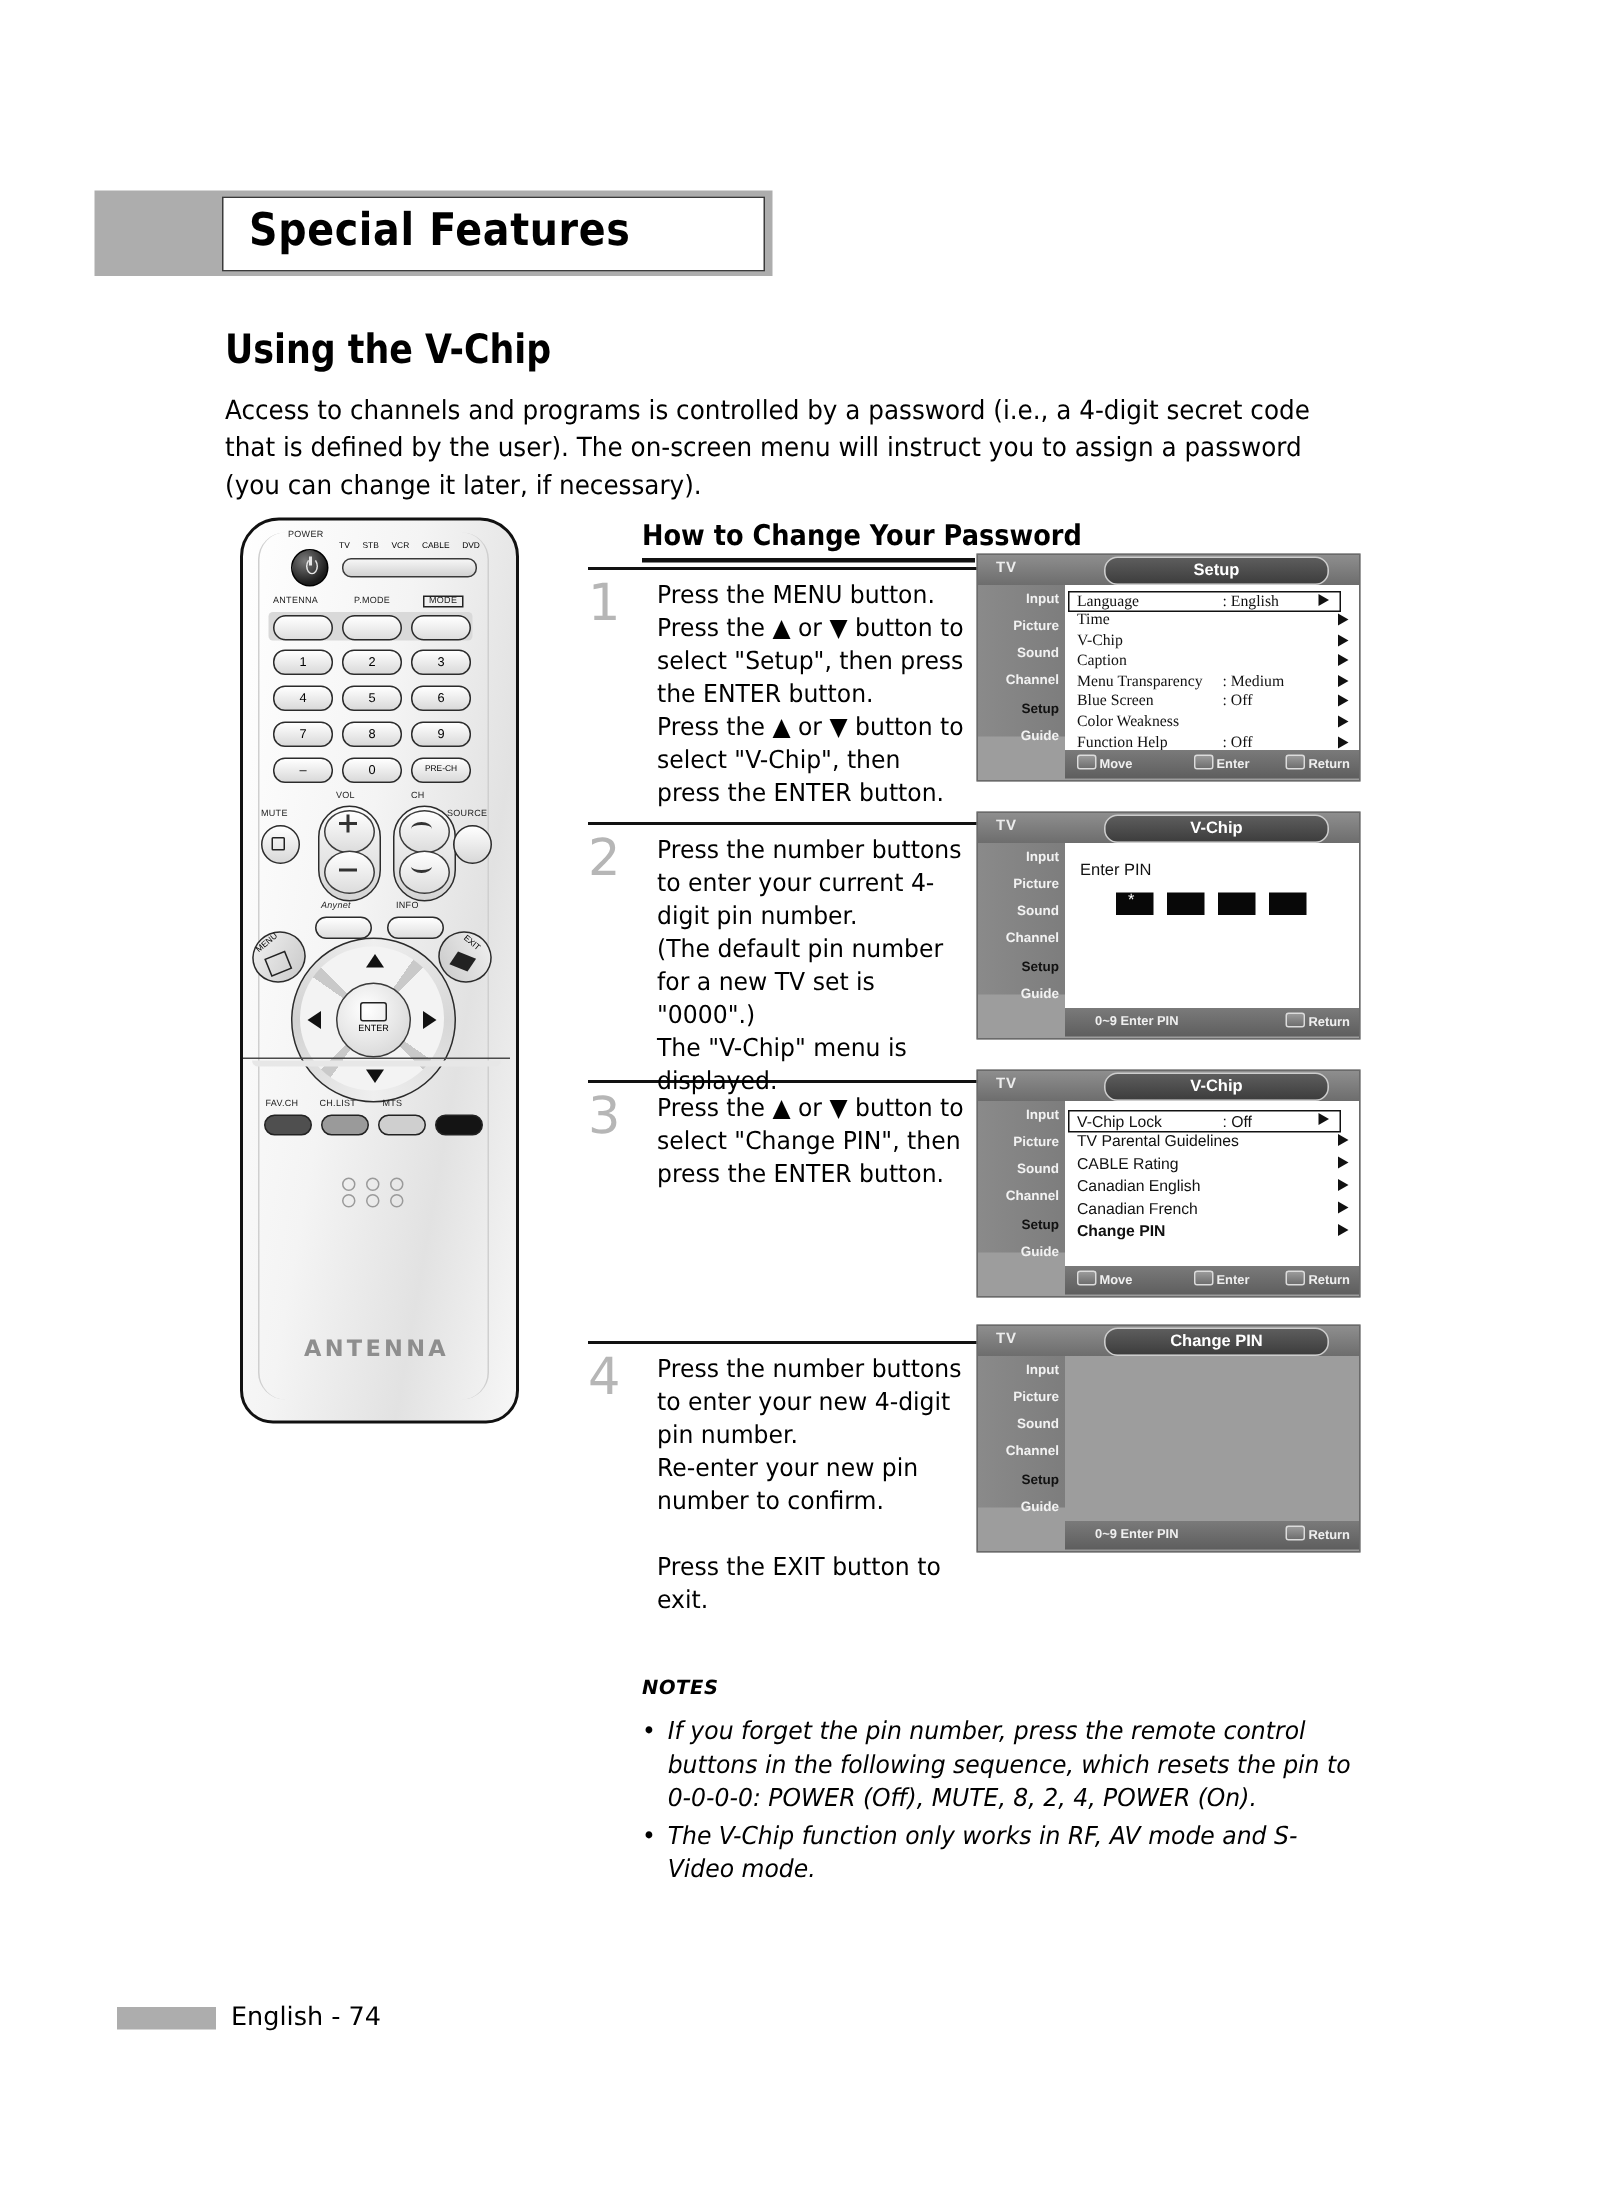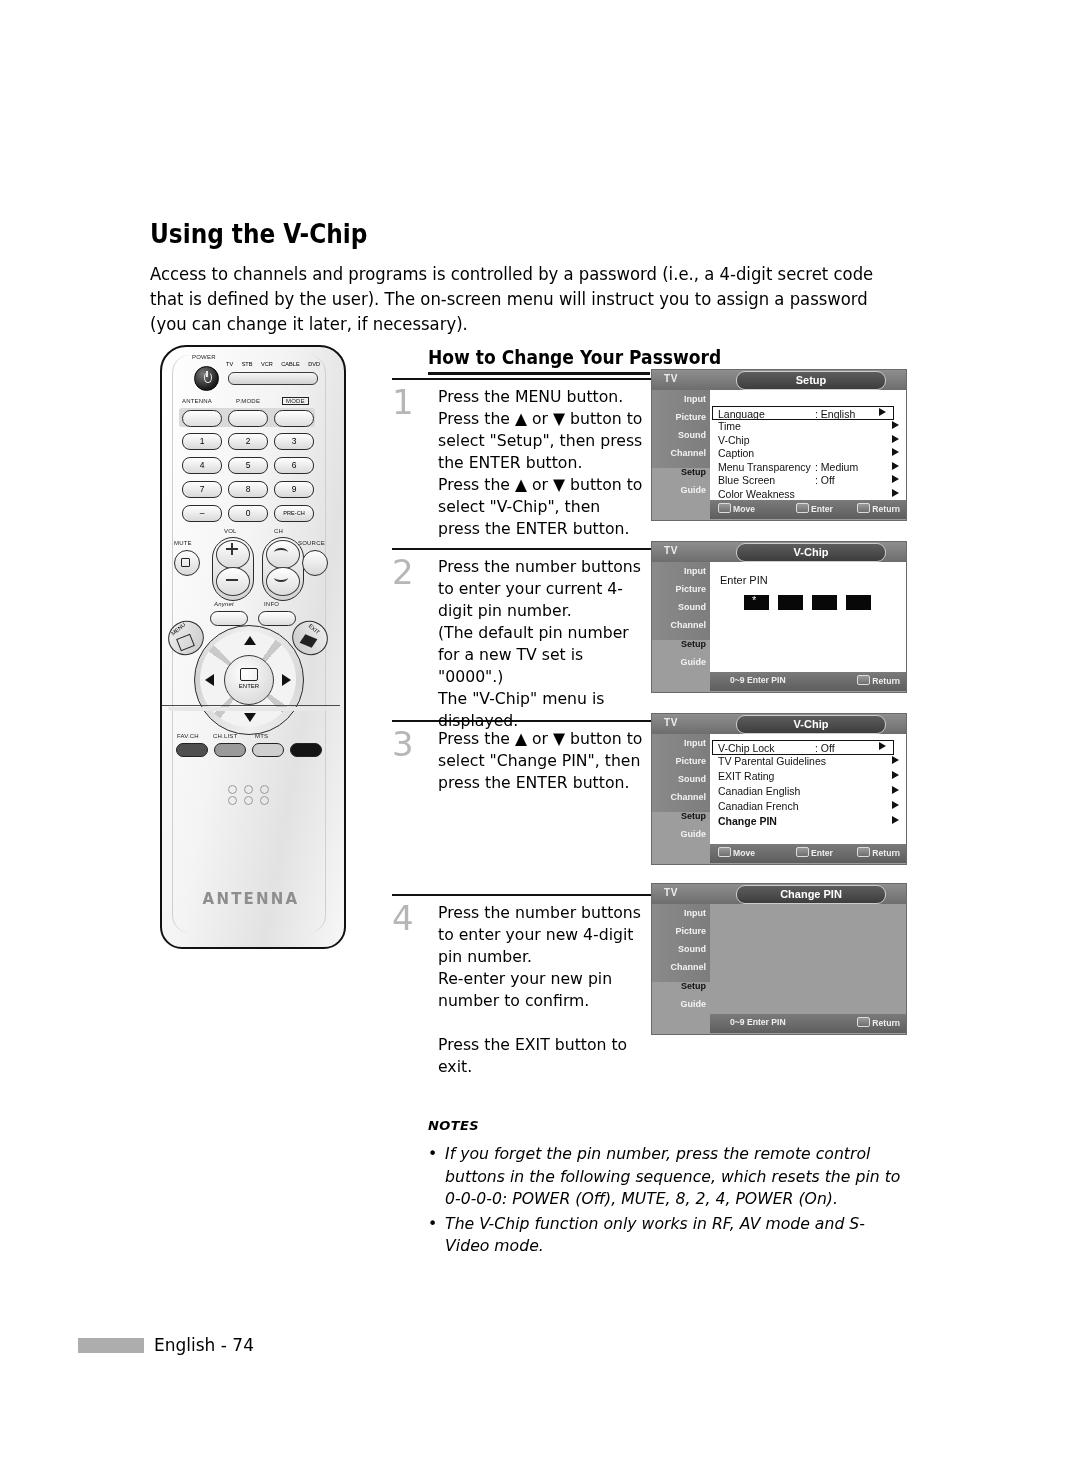--- a/index.html
+++ b/index.html
@@ -108,21 +108,21 @@
 
   
   .osd{position:absolute;width:254px;height:150px;border:1px solid #6a6a6a;background:#9d9d9d;
      font-family:"Liberation Sans",sans-serif;overflow:hidden;}
   .osd .topbar{position:absolute;left:0;top:0;width:254px;height:20px;
      background:linear-gradient(#8e8e8e,#6d6d6d);}
   .osd .tvlbl{position:absolute;left:12px;top:3px;font-size:10px;color:#ededed;font-weight:bold;letter-spacing:.6px;}
   .osd .titlecap{position:absolute;left:84px;top:1px;width:148px;height:17px;border-radius:9px;
      background:linear-gradient(#5d5d5d,#3d3d3d);border:1px solid #cdcdcd;}
   .osd .titlecap span{display:block;text-align:center;font-size:11px;line-height:17px;color:#ffffff;font-weight:bold;}
-  .osd .side{position:absolute;left:0;top:20px;width:58px;height:78px;background:linear-gradient(90deg,#8a8a8a,#7d7d7d);}
+  .osd .side{position:absolute;left:0;top:20px;width:58px;height:101px;background:linear-gradient(90deg,#8a8a8a,#7d7d7d);}
   .osd .sitem{position:relative;height:18.3px;}
   .osd .sitem .sname{position:absolute;right:4px;top:3.5px;font-size:9px;color:#f2f2f2;font-weight:bold;}
   .osd .sitem.active .sname{color:#111;}
   .osd .sicon{position:absolute;left:3px;top:2px;width:17px;height:14px;}
   .osd .body{position:absolute;left:58px;top:20px;width:196px;height:110px;background:#ffffff;}
   .osd .footer{position:absolute;left:58px;top:130px;width:196px;height:19px;background:linear-gradient(#7a7a7a,#5e5e5e);}
   .osd .foot-l{position:absolute;left:8px;top:3px;font-size:8.6px;color:#efefef;font-weight:bold;}
   .osd .foot-m{position:absolute;left:86px;top:3px;font-size:8.6px;color:#efefef;font-weight:bold;}
   .osd .foot-r{position:absolute;right:6px;top:3px;font-size:8.6px;color:#efefef;font-weight:bold;}
   .osd .fglyph{display:inline-block;width:11px;height:8px;border:1px solid #dcdcdc;border-radius:2px;vertical-align:-1px;margin-right:2px;
@@ -152,20 +152,25 @@
 
   
   .foot-bar{position:absolute;left:78px;top:1338px;width:66px;height:15px;background:#adadad;}
   .foot-txt{position:absolute;left:154px;top:1335px;font-size:17px;font-family:"DejaVu Sans",sans-serif;}
 </style>
 </head>
 <body>
 
 <div class="page">
 
+  <div class="chapter-head">
+    <div class="band"></div>
+    <div class="plate"></div>
+    <div class="title">Special Features</div>
+  </div>
 
   <div class="sec-title">Using the V-Chip</div>
 
   <div class="intro">Access to channels and programs is controlled by a password (i.e., a 4-digit secret code that is defined by the user). The on-screen menu will instruct you to assign a password (you can change it later, if necessary).</div>
 
   <div class="remote-wrap">
     <div class="remote-body"></div>
     <div class="remote-inner"></div>
 
     <div class="power-btn"></div>
@@ -356,21 +361,21 @@
         </div>
       <div class="sitem active">
           <span class="sicon"></span>
           <span class="sname">Setup</span>
         </div>
       <div class="sitem">
           <span class="sicon"></span>
           <span class="sname">Guide</span>
         </div>
     </div>
-    <div class="body" style="padding-top:16px;box-sizing:border-box;">
+    <div class="body" style="padding-top:4px;box-sizing:border-box;font-family:Liberation Serif, serif;">
       <div class="mrow sel">
           <span class="mlabel">Language</span>
           <span class="mval">: English</span>
           <span class="marr"></span>
         </div>
       <div class="mrow">
           <span class="mlabel">Time</span>
           <span class="mval"></span>
           <span class="marr"></span>
         </div>
@@ -493,21 +498,21 @@
       <div class="mrow sel" style="height:15px;">
           <span class="mlabel">V-Chip Lock</span>
           <span class="mval">: Off</span>
           <span class="marr"></span>
         </div>
       <div class="mrow" style="height:15px;">
           <span class="mlabel">TV Parental Guidelines</span>
           <span class="marr"></span>
         </div>
       <div class="mrow" style="height:15px;">
-          <span class="mlabel">EXIT Rating</span>
+          <span class="mlabel">CABLE Rating</span>
           <span class="marr"></span>
         </div>
       <div class="mrow" style="height:15px;">
           <span class="mlabel">Canadian English</span>
           <span class="marr"></span>
         </div>
       <div class="mrow" style="height:15px;">
           <span class="mlabel">Canadian French</span>
           <span class="marr"></span>
         </div>

